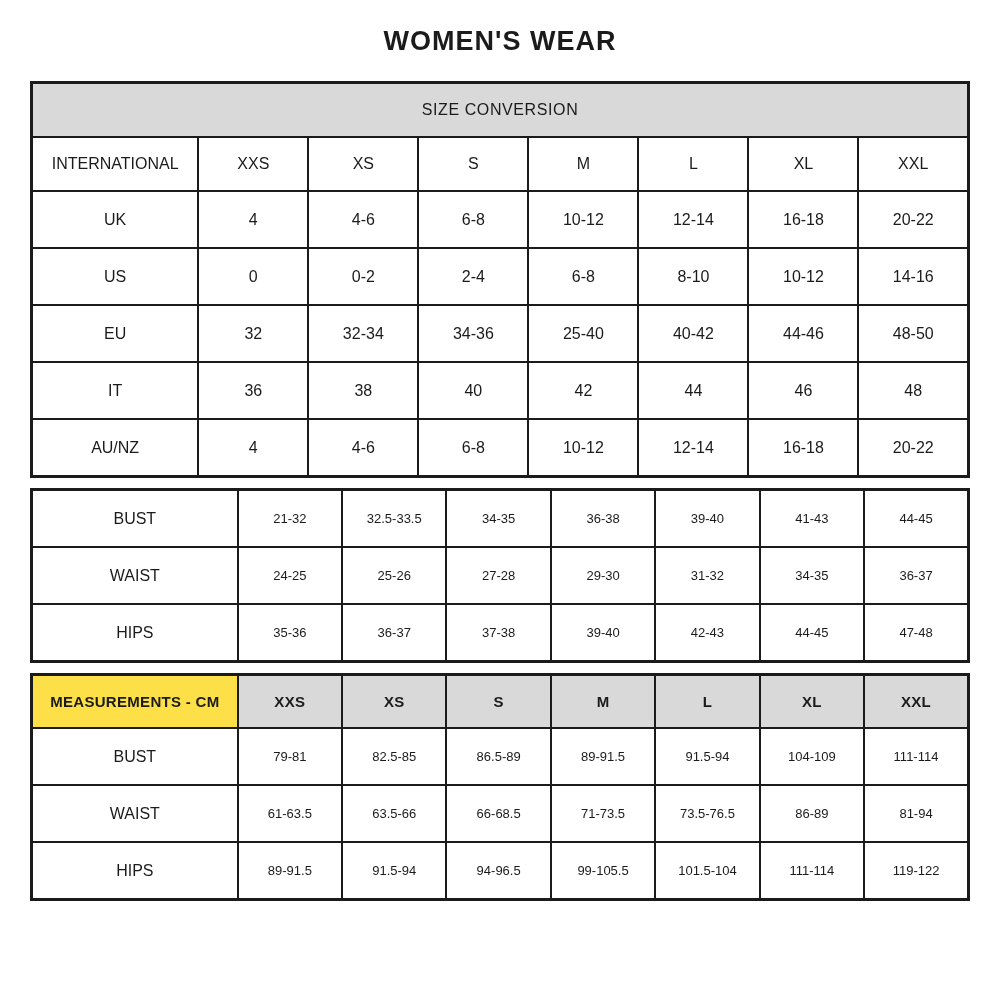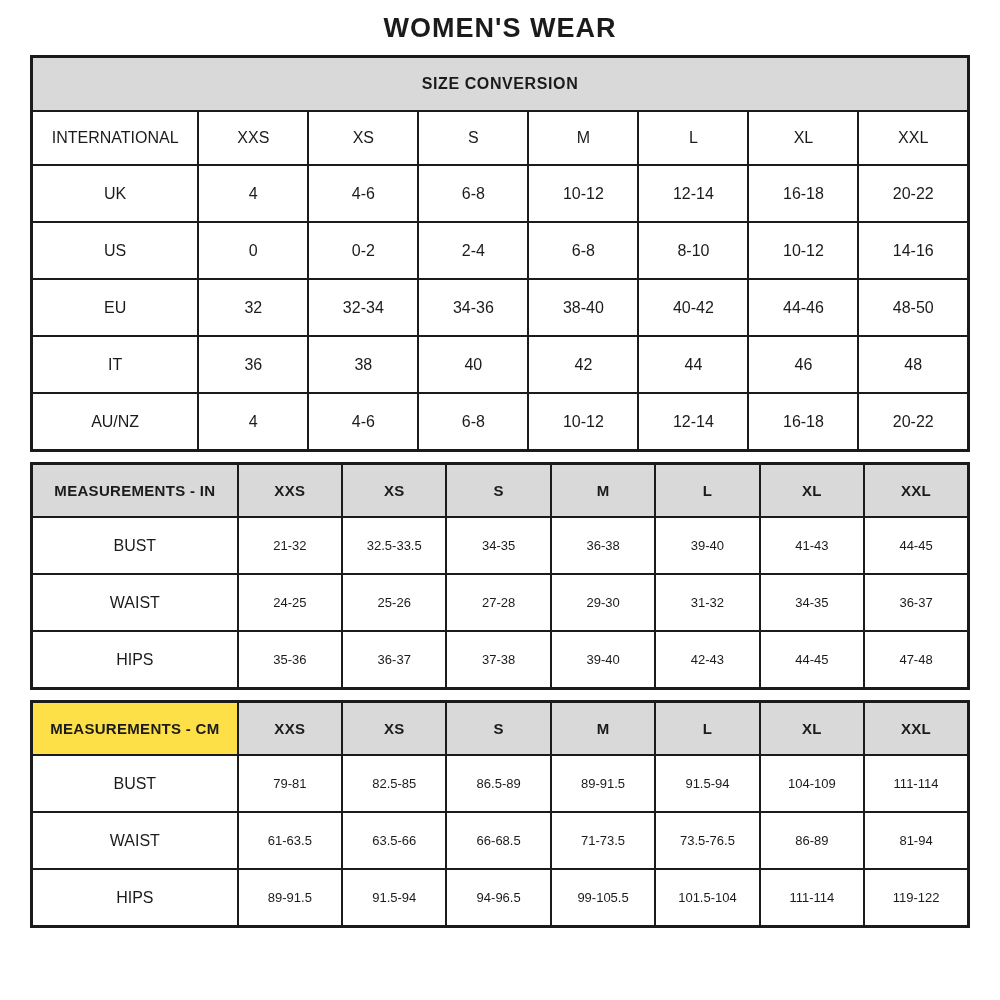--- a/index.html
+++ b/index.html
@@ -2,35 +2,35 @@
 <html><head>
 <meta charset="utf-8">
 <style>
   html,body{margin:0;padding:0;}
   body{
     width:1000px;height:1000px;background:#ffffff;
     font-family:"Liberation Sans",sans-serif;color:#1b1b1b;
     overflow:hidden;
   }
   .page-title{
-    margin:0;padding:13px 0 11px;text-align:center;
+    margin:13px;padding:13px 0 11px;text-align:center;
     font-size:27px;font-weight:700;letter-spacing:1px;
   }
   table.tbl{
     width:940px;margin:0 auto 10px auto;
     border-collapse:collapse;table-layout:fixed;
     border:3px solid #1b1b1b;
   }
   .tbl th,.tbl td{
     border:2px solid #1b1b1b;text-align:center;vertical-align:middle;
     padding:0;overflow:hidden;white-space:nowrap;
   }
   
   .conv col.c-label{width:17.8%;}
-  .banner{height:52px;background:#d9d9d9;font-size:16px;font-weight:700;letter-spacing:.6px;}
+  .banner{height:52px;background:#d9d9d9;font-size:16px;font-weight:400;letter-spacing:.6px;}
   .conv .colhead{height:52px;font-size:16px;font-weight:400;}
   .conv .rowlabel{height:55px;font-size:16px;font-weight:400;}
   .conv .val{height:55px;font-size:16px;}
   
   .meas col.c-label{width:22%;}
   .mhead{height:51px;background:#d9d9d9;font-size:15px;font-weight:700;letter-spacing:.3px;}
   .meas .rowlabel{height:55px;font-size:16px;font-weight:400;}
   .meas .val{height:55px;font-size:13px;}
 </style>
 </head>
@@ -77,21 +77,21 @@
           <td class="val">6-8</td>
           <td class="val">8-10</td>
           <td class="val">10-12</td>
           <td class="val">14-16</td>
         </tr>
         <tr>
           <td class="rowlabel">EU</td>
           <td class="val">32</td>
           <td class="val">32-34</td>
           <td class="val">34-36</td>
-          <td class="val">38-40</td>
+          <td class="val">25-40</td>
           <td class="val">40-42</td>
           <td class="val">44-46</td>
           <td class="val">48-50</td>
         </tr>
         <tr>
           <td class="rowlabel">IT</td>
           <td class="val">36</td>
           <td class="val">38</td>
           <td class="val">40</td>
           <td class="val">42</td>
@@ -112,30 +112,20 @@
       </tbody>
     </table>
 
   <table class="tbl meas">
     <colgroup>
       <col class="c-label">
       <col span="7">
     </colgroup>
   <tbody>
         <tr>
-          <th class="mhead" style="background: rgb(217, 217, 217);">MEASUREMENTS - IN</th>
-          <th class="mhead" style="background: rgb(217, 217, 217);">XXS</th>
-          <th class="mhead" style="background: rgb(217, 217, 217);">XS</th>
-          <th class="mhead" style="background: rgb(217, 217, 217);">S</th>
-          <th class="mhead" style="background: rgb(217, 217, 217);">M</th>
-          <th class="mhead" style="background: rgb(217, 217, 217);">L</th>
-          <th class="mhead" style="background: rgb(217, 217, 217);">XL</th>
-          <th class="mhead" style="background: rgb(217, 217, 217);">XXL</th>
-        </tr>
-        <tr>
           <td class="rowlabel">BUST</td>
           <td class="val">21-32</td>
           <td class="val">32.5-33.5</td>
           <td class="val">34-35</td>
           <td class="val">36-38</td>
           <td class="val">39-40</td>
           <td class="val">41-43</td>
           <td class="val">44-45</td>
         </tr>
         <tr>

